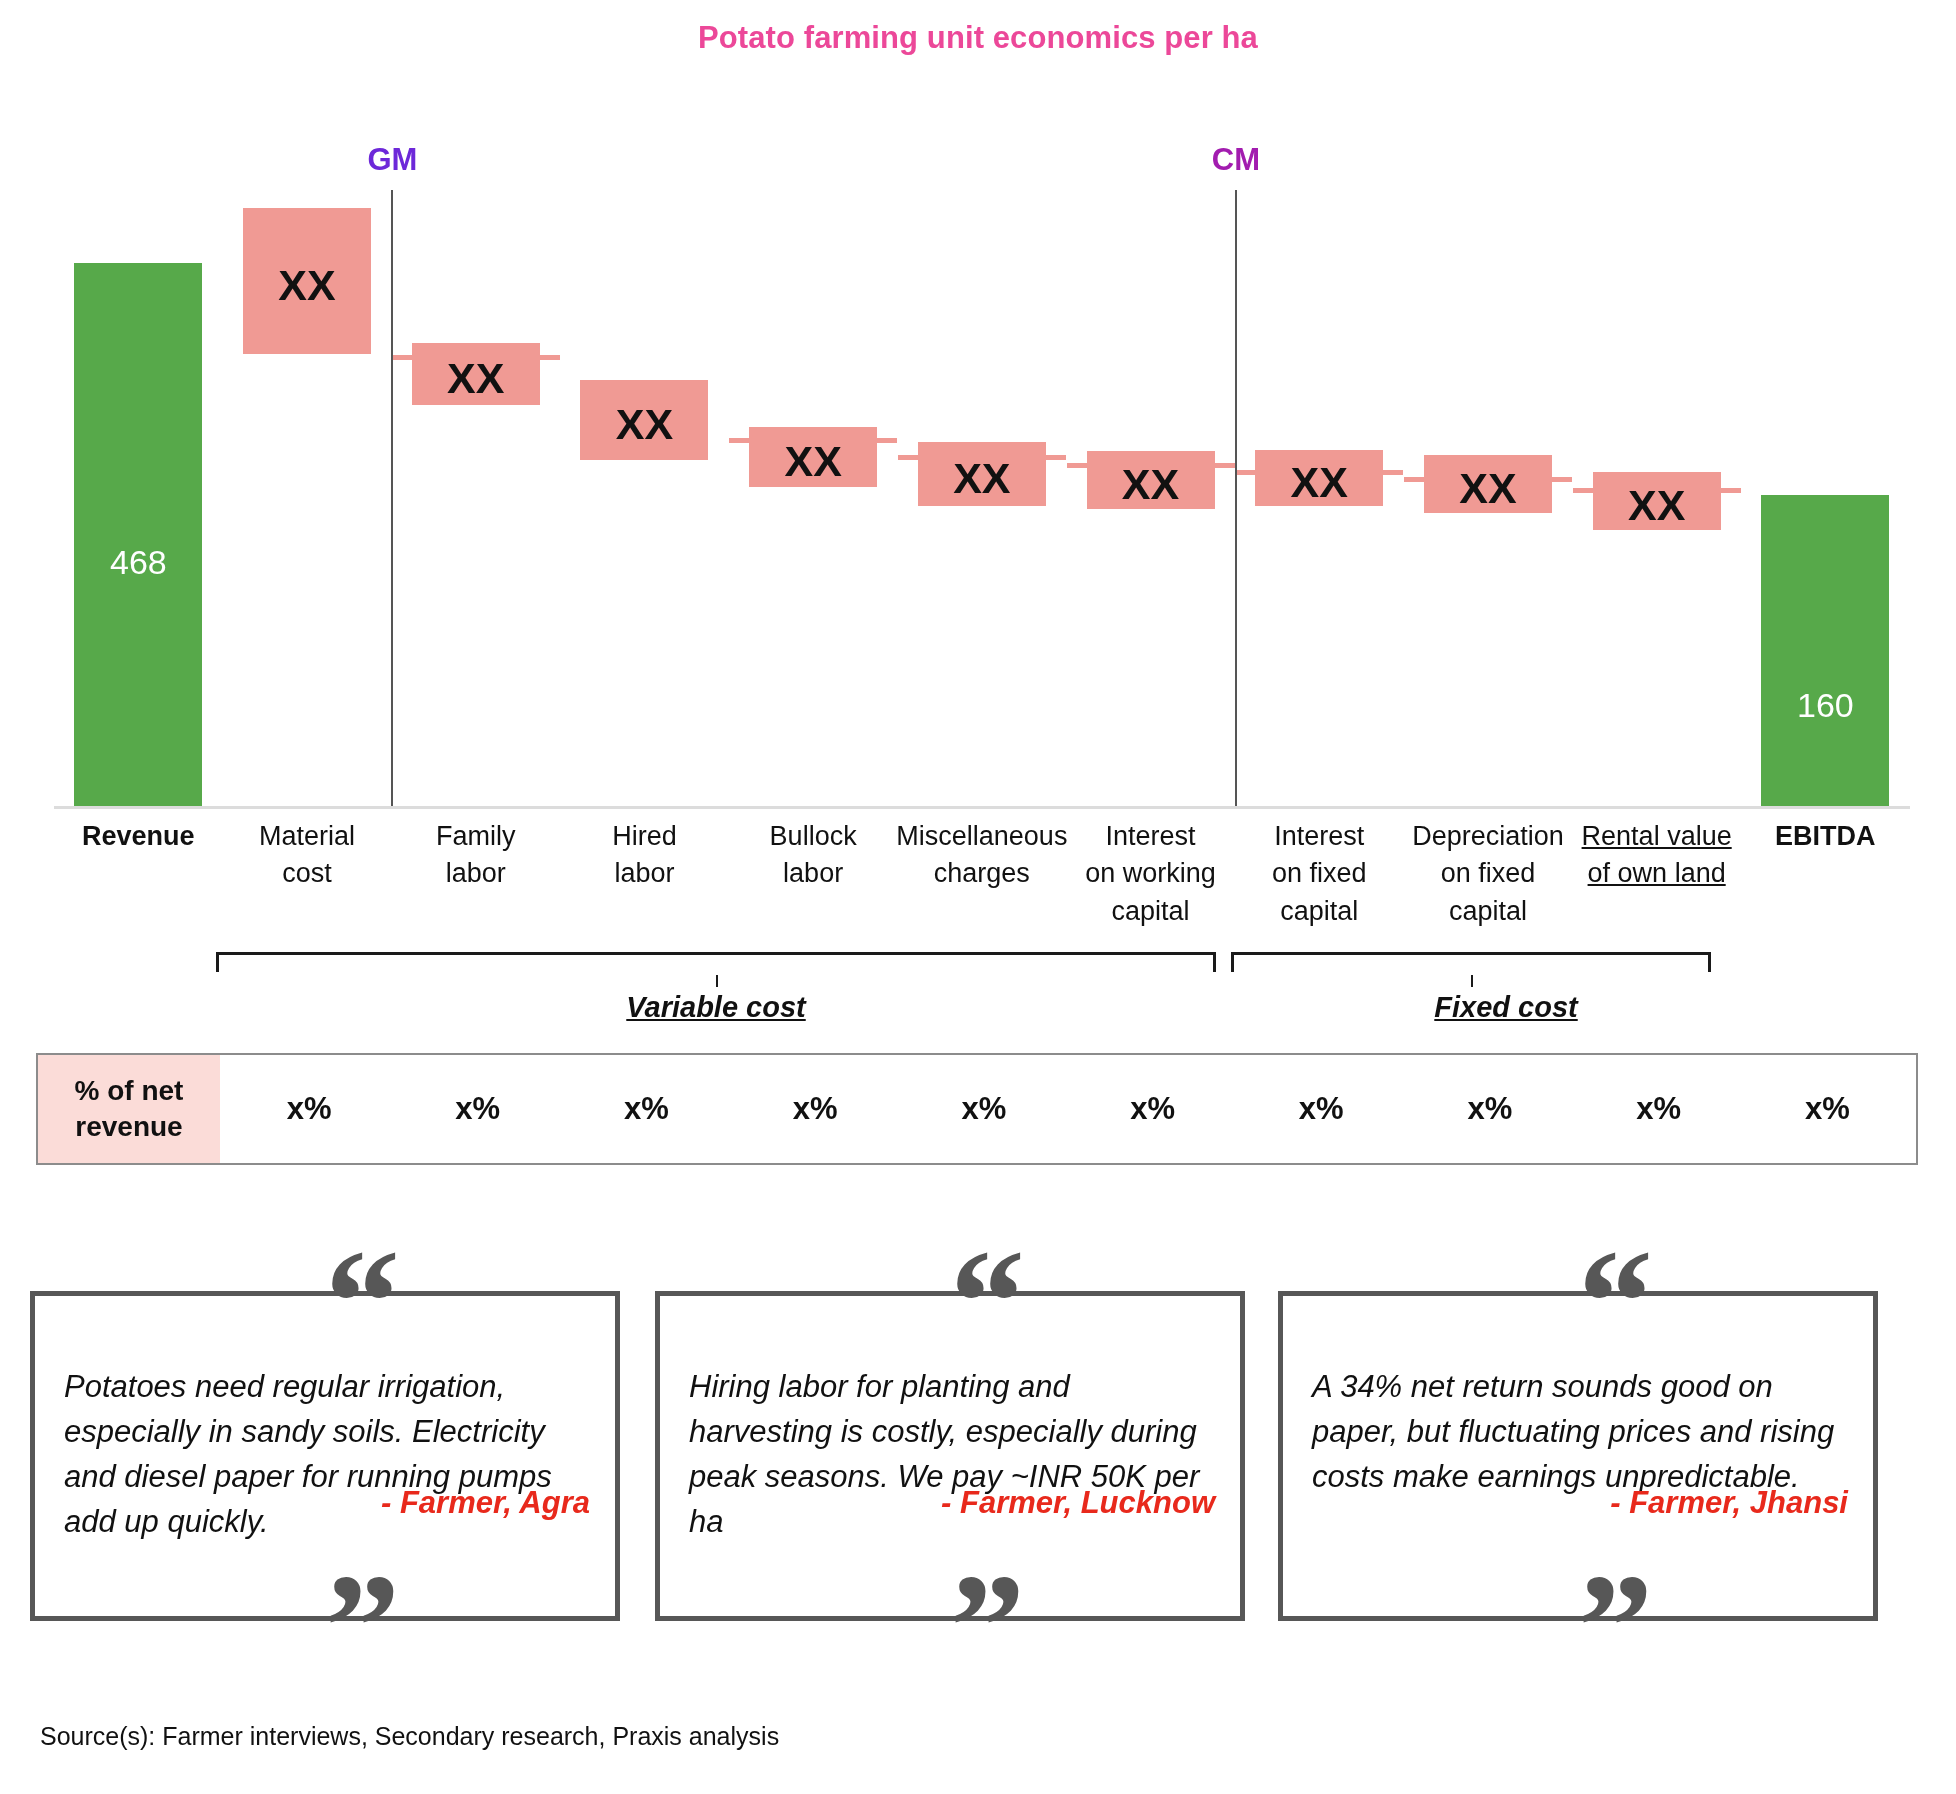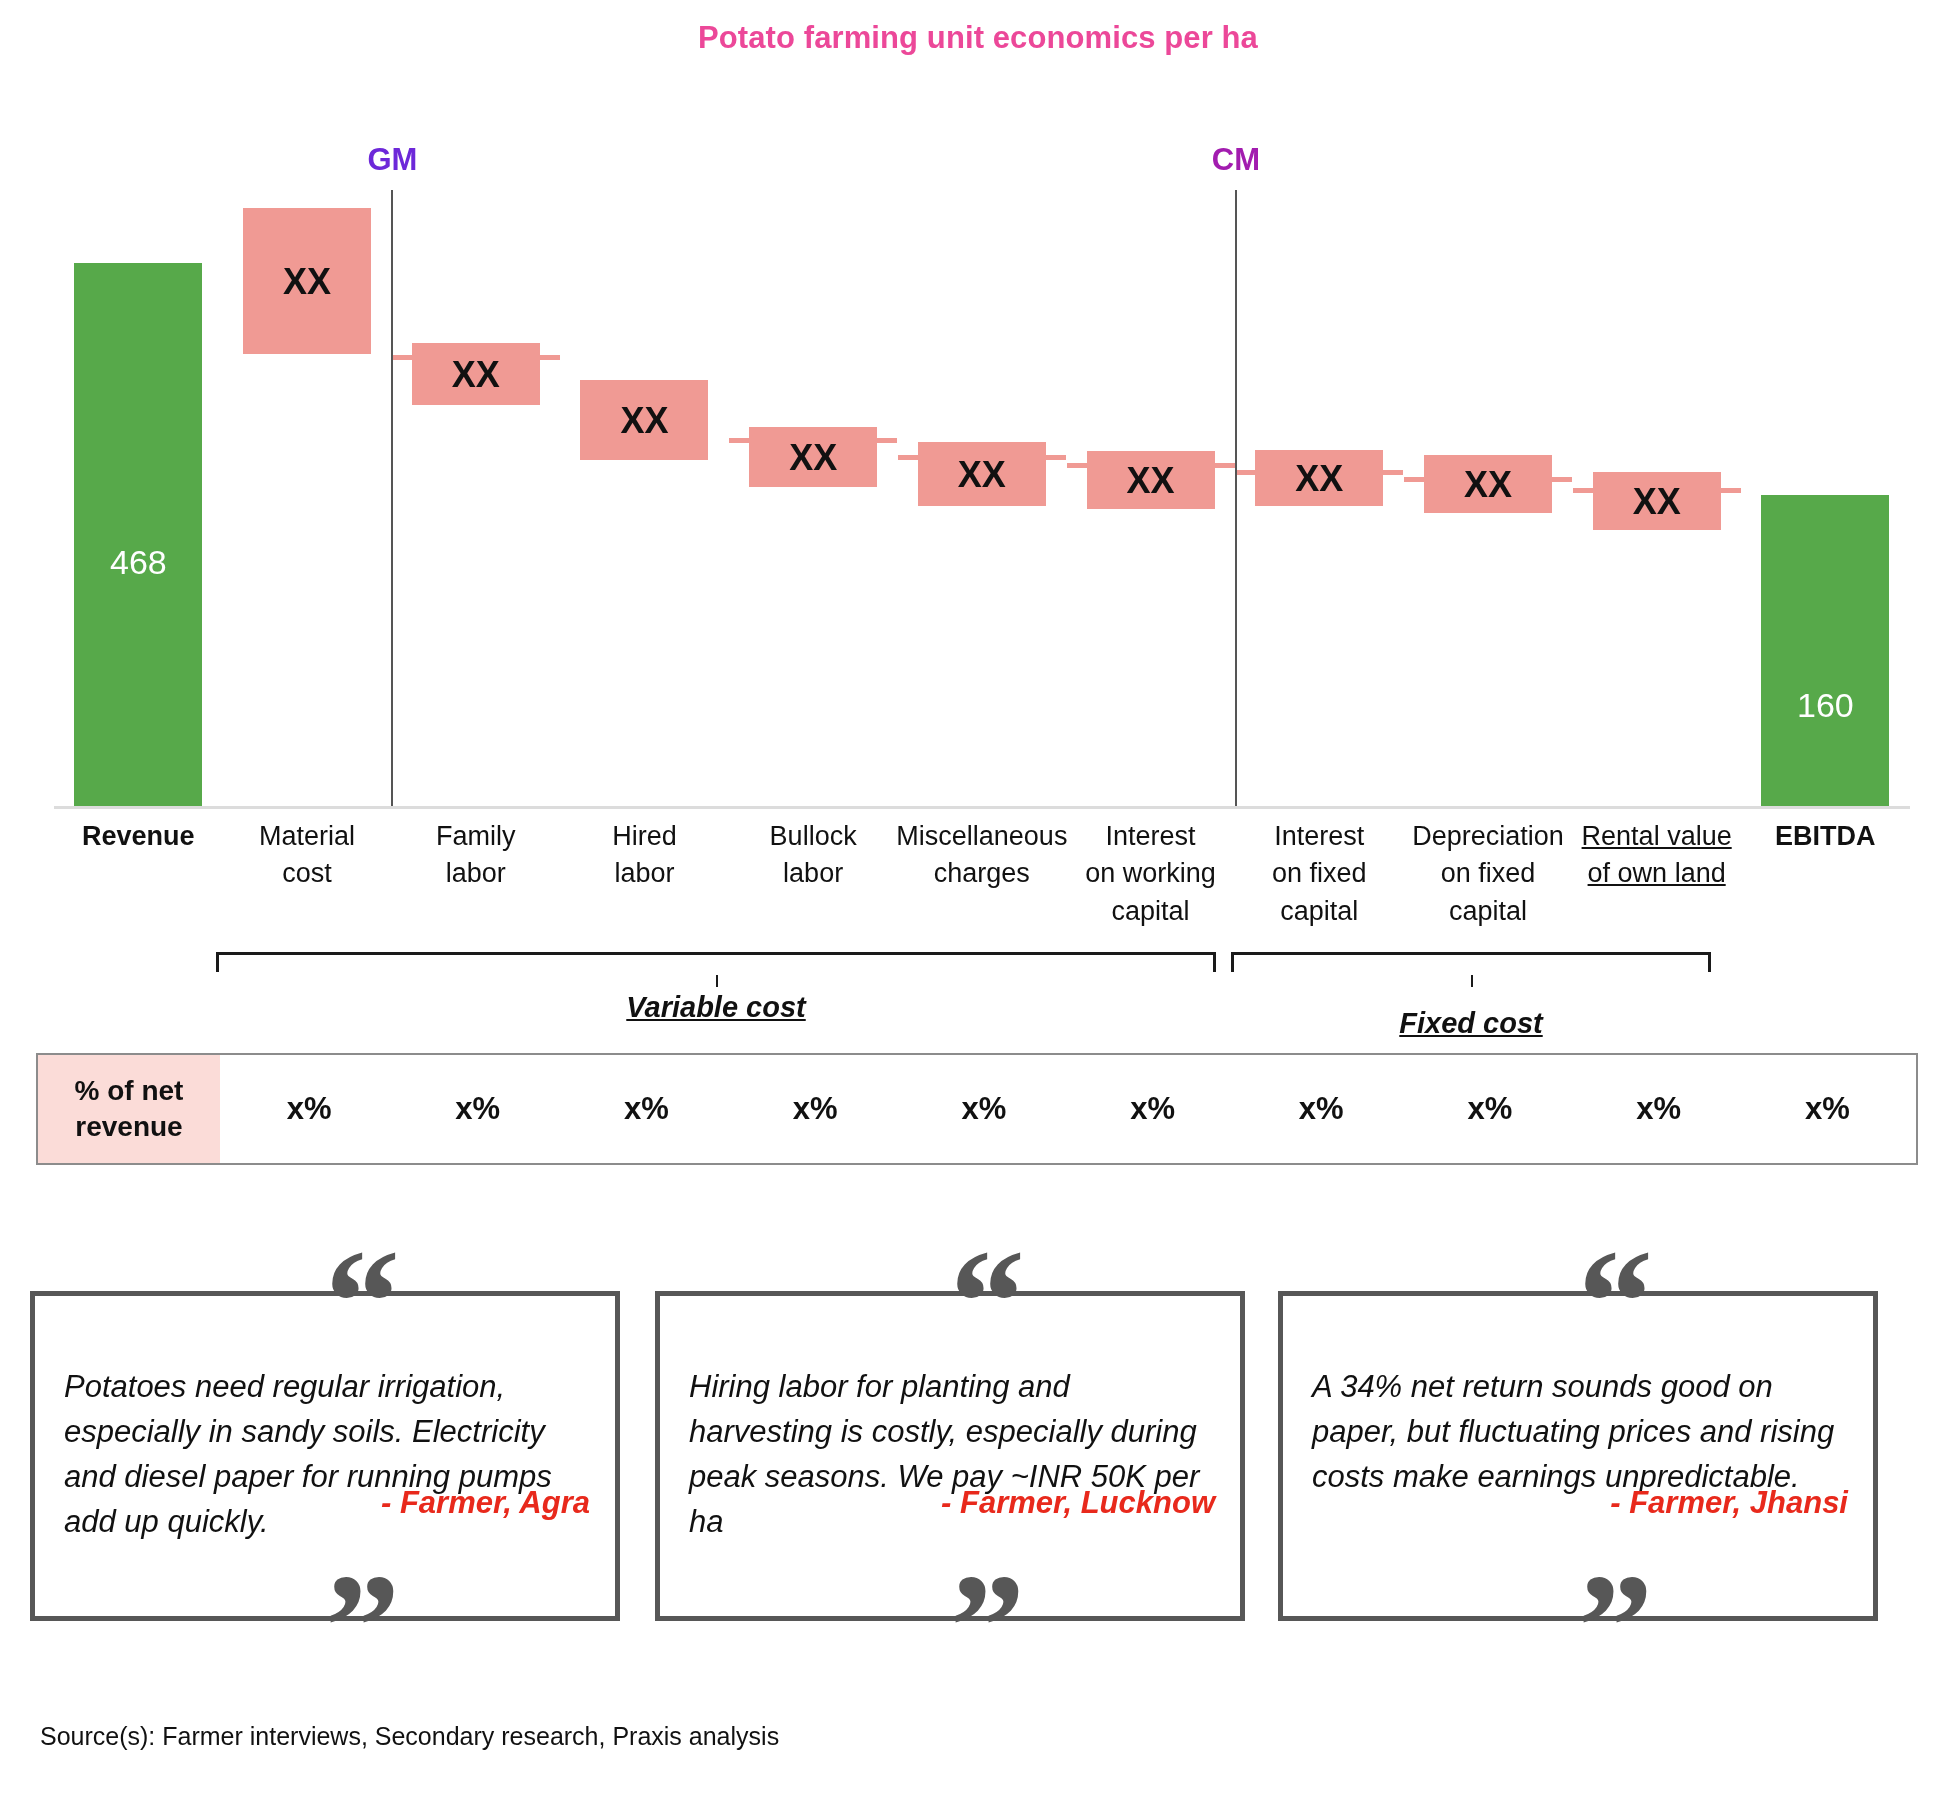--- a/index.html
+++ b/index.html
@@ -24,21 +24,21 @@
   .axis-line {
     position: absolute; left: 54px; top: 656px; width: 1856px; height: 3px;
     background: #dcdcdc;
   }
 
   .bar { position: absolute; }
   .bar-rect { position: absolute; }
   .bar-connector { position: absolute; height: 5px; background: #f09a94; }
   .bar-label {
     position: absolute; width: 100%; text-align: center;
-    font-size: 36px; font-weight: bold; line-height: 1;
+    font-size: 43px; font-weight: bold; line-height: 1;
   }
   .bar-label.light { color: #ffffff; font-weight: 400; font-size: 34px; }
 
   
   .divider { position: absolute; width: 2px; background: #555; }
   .divider-cap {
     position: absolute; font-size: 31px; font-weight: bold; color: #e8291c;
     transform: translateX(-50%); white-space: nowrap;
   }
 
@@ -223,21 +223,21 @@
   </div>
 
 <div id="brackets-layer">
     <div class="bracket" style="left: 216px; top: 952px; width: 1000px;">
       <div class="bracket-tick"></div>
     </div>
     <div class="bracket-label" style="left: 716px; top: 991px;">Variable cost</div>
     <div class="bracket" style="left: 1231px; top: 952px; width: 480px;">
       <div class="bracket-tick"></div>
     </div>
-    <div class="bracket-label" style="left: 1471px; top: 991px; margin-top: 16px;">Fixed cost</div>
+    <div class="bracket-label" style="left: 1506px; top: 991px;">Fixed cost</div>
   </div>
 
 <div class="pct-table">
   <div class="pct-head">
     <span>% of net</span>
     <span>revenue</span>
   </div>
   <div class="pct-cells" id="pct-cells">
       <div class="pct-cell" style="left: 19.05px; width: 140px;">x%</div>
       <div class="pct-cell" style="left: 187.75px; width: 140px;">x%</div>

